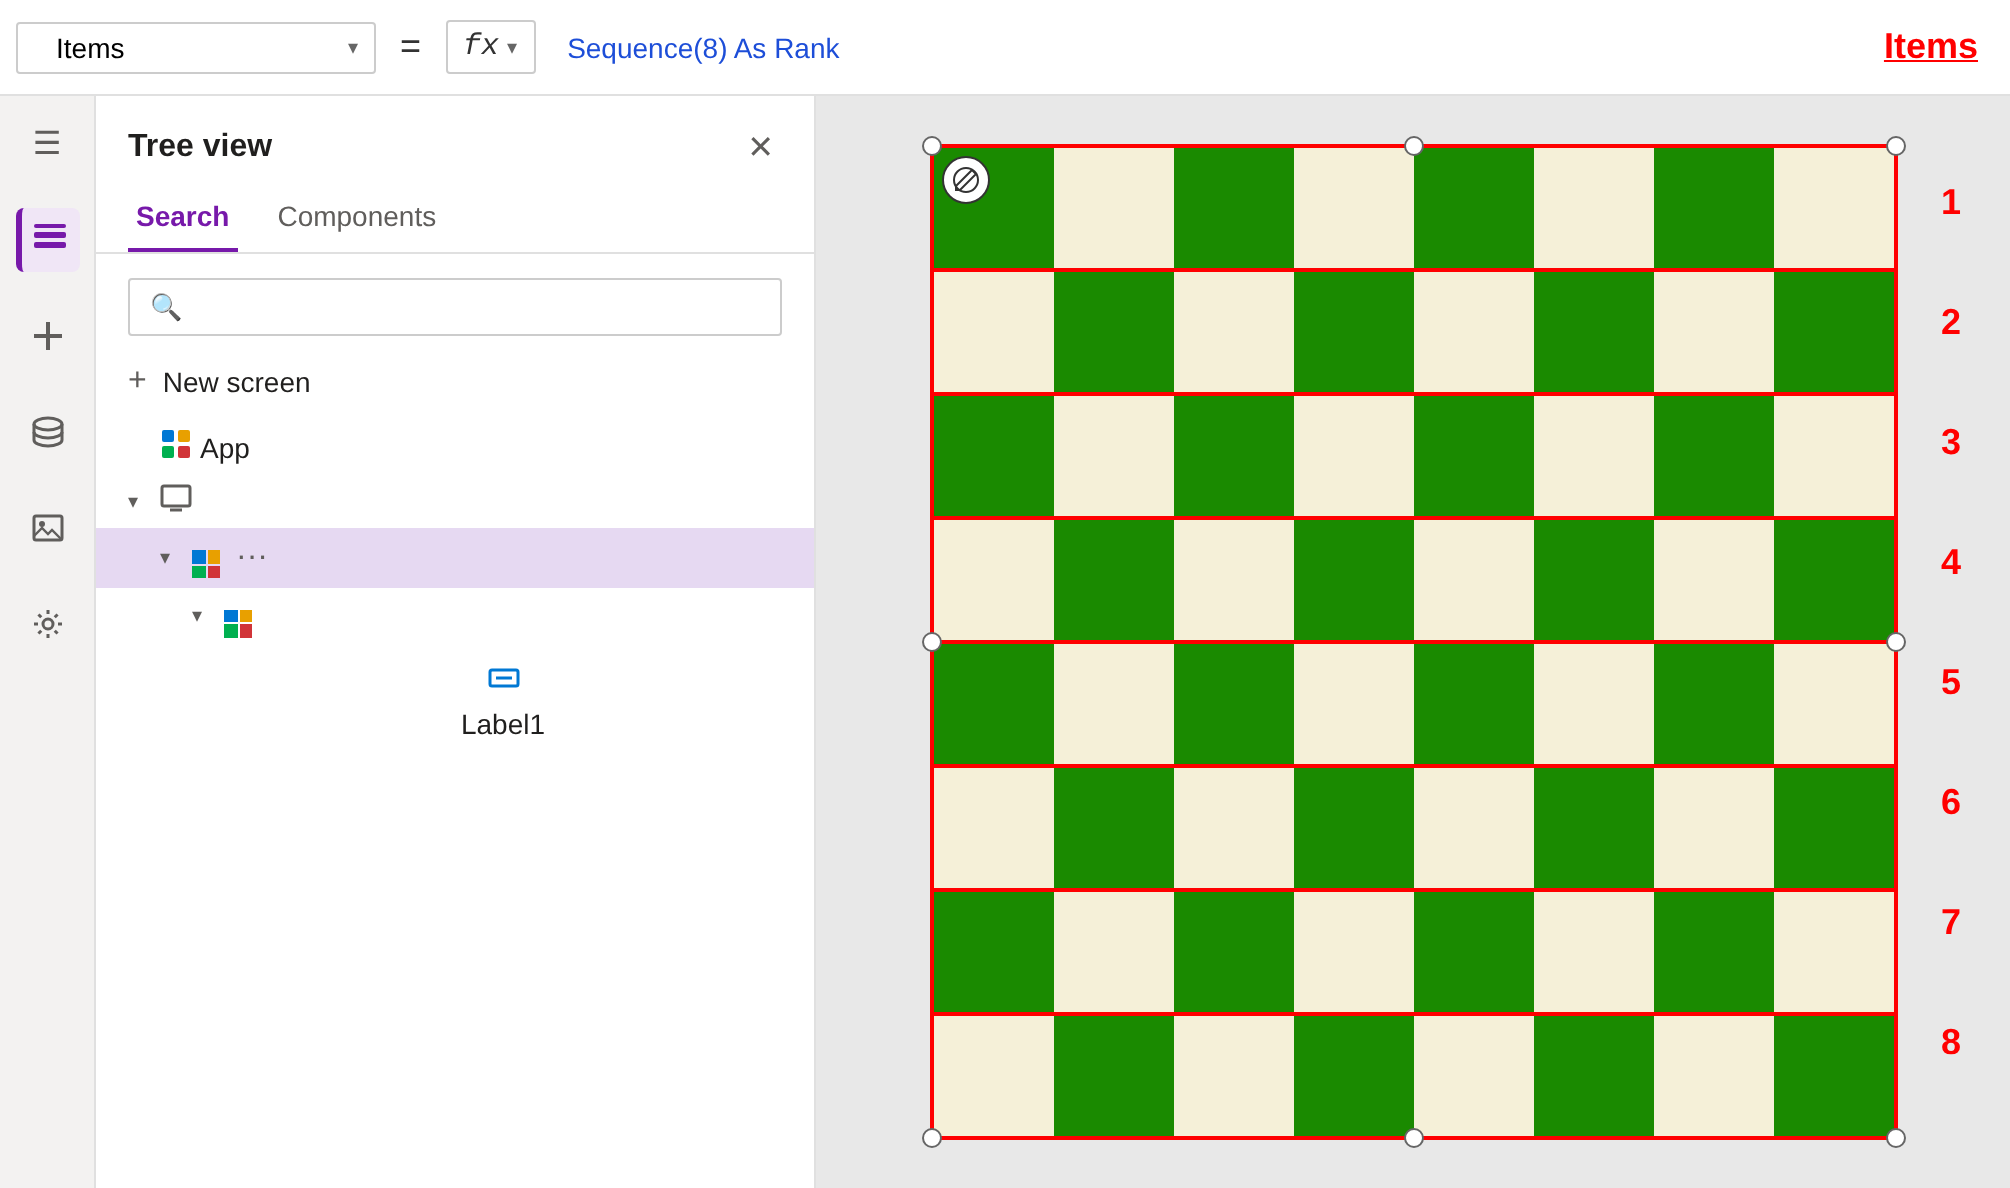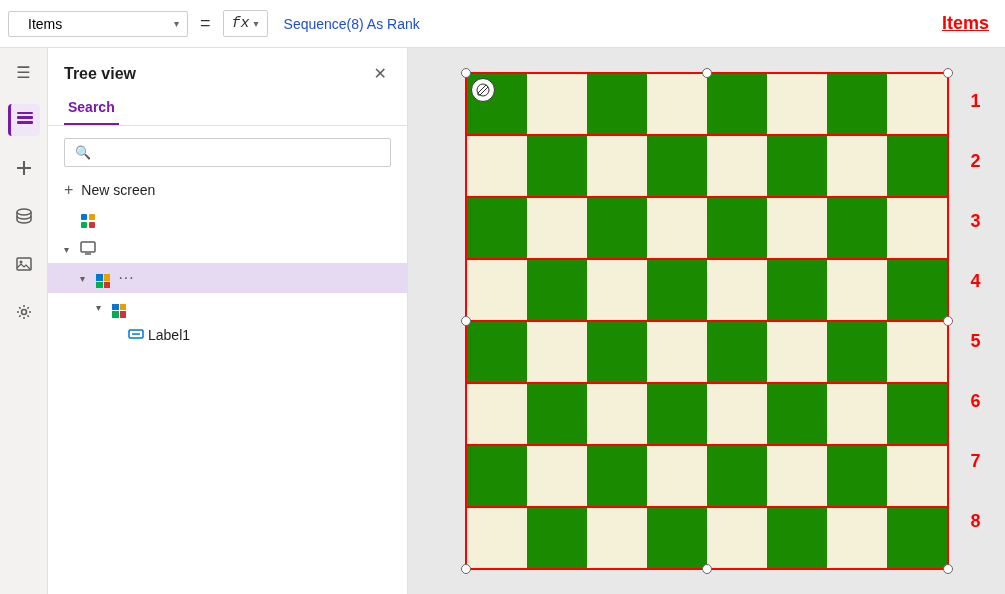--- a/index.html
+++ b/index.html
@@ -196,21 +196,21 @@
       padding: 4px 16px;
       cursor: pointer;
       gap: 4px;
       font-size: 14px;
       color: #201f1e;
     }
     .tree-item.selected { background: #e6d9f2; }
     .tree-item.level-0 { padding-left: 16px; }
     .tree-item.level-1 { padding-left: 32px; }
     .tree-item.level-2 { padding-left: 48px; }
-    .tree-item.level-3 { padding-left: 64px; }
+    .tree-item.level-3 { padding-left: 64px; flex-direction: column; }
 
     .tree-chevron { font-size: 10px; color: #605e5c; width: 12px; }
     .tree-item-label { flex: 1; }
     .tree-more-btn {
       opacity: 0;
       font-size: 16px;
       color: #605e5c;
       padding: 2px 4px;
       border-radius: 4px;
       cursor: pointer;
@@ -350,20 +350,21 @@
   </div>
 
   <div class="tree-panel">
     <div class="tree-header">
       <span class="tree-title">Tree view</span>
       <button class="close-btn">✕</button>
     </div>
 
     <div class="tabs-row">
       <div class="tab active">Search</div>
+      <div class="tab">Components</div>
     </div>
 
     <div class="search-box">
       <span class="search-icon-char">🔍</span>
     </div>
 
     <div class="new-screen-btn">
       <span class="plus-icon">+</span>
       <span>New screen</span>
     </div>
@@ -373,20 +374,21 @@
       <div class="tree-item level-0">
         <span class="tree-chevron"></span>
         <span>
           <svg width="16" height="16" viewBox="0 0 16 16">
               <rect x="1" y="1" width="6" height="6" rx="1" fill="#0078d4"></rect>
               <rect x="9" y="1" width="6" height="6" rx="1" fill="#e8a000"></rect>
               <rect x="1" y="9" width="6" height="6" rx="1" fill="#00b050"></rect>
               <rect x="9" y="9" width="6" height="6" rx="1" fill="#d13438"></rect>
             </svg>
         </span>
+        <span class="tree-item-label">App</span>
       </div>
 
       <div class="tree-item level-0">
         <span class="tree-chevron">▾</span>
         <span>
           <svg width="16" height="16" viewBox="0 0 16 16">
               <rect x="1" y="2" width="14" height="10" rx="1" stroke="#605e5c" stroke-width="1.5" fill="none"></rect>
               <line x1="5" y1="14" x2="11" y2="14" stroke="#605e5c" stroke-width="1.5"></line>
             </svg>
         </span>

